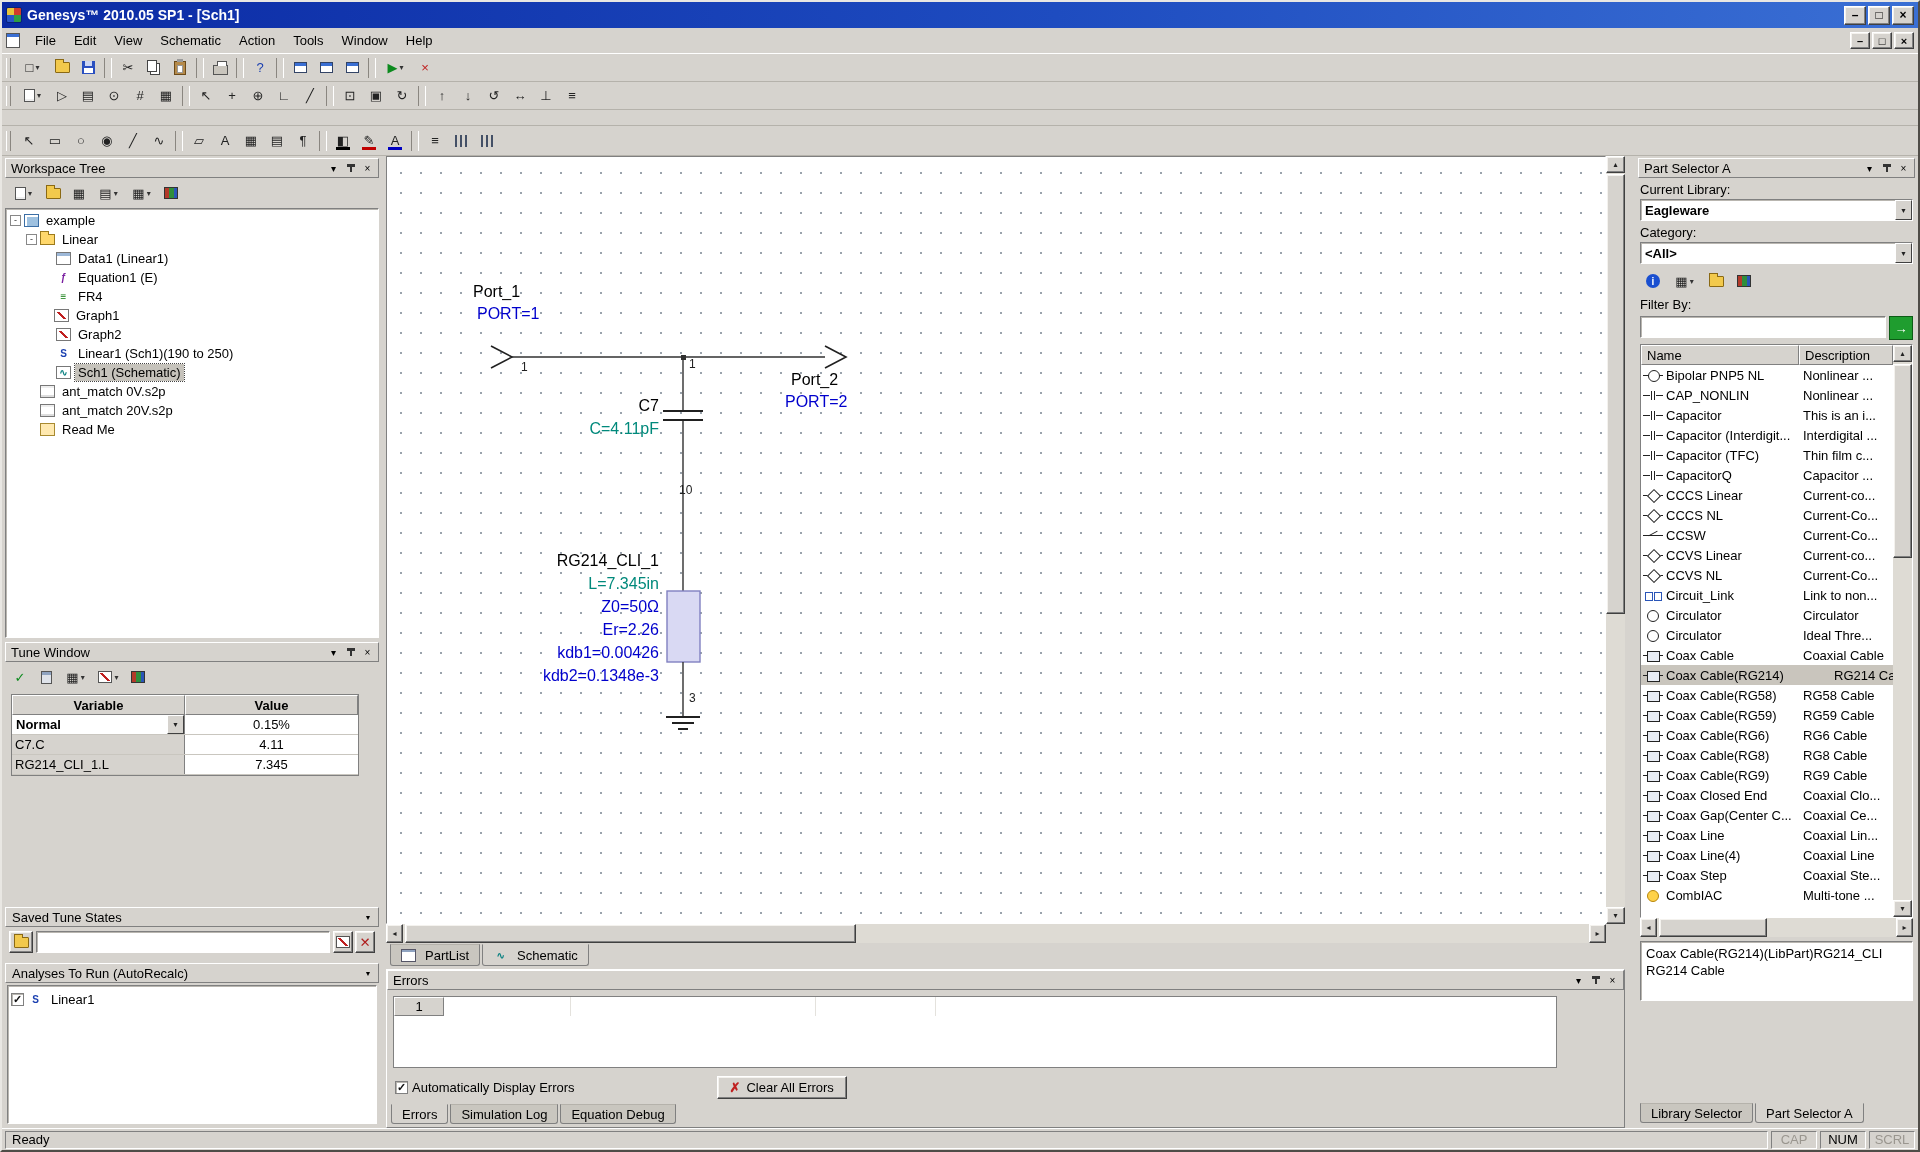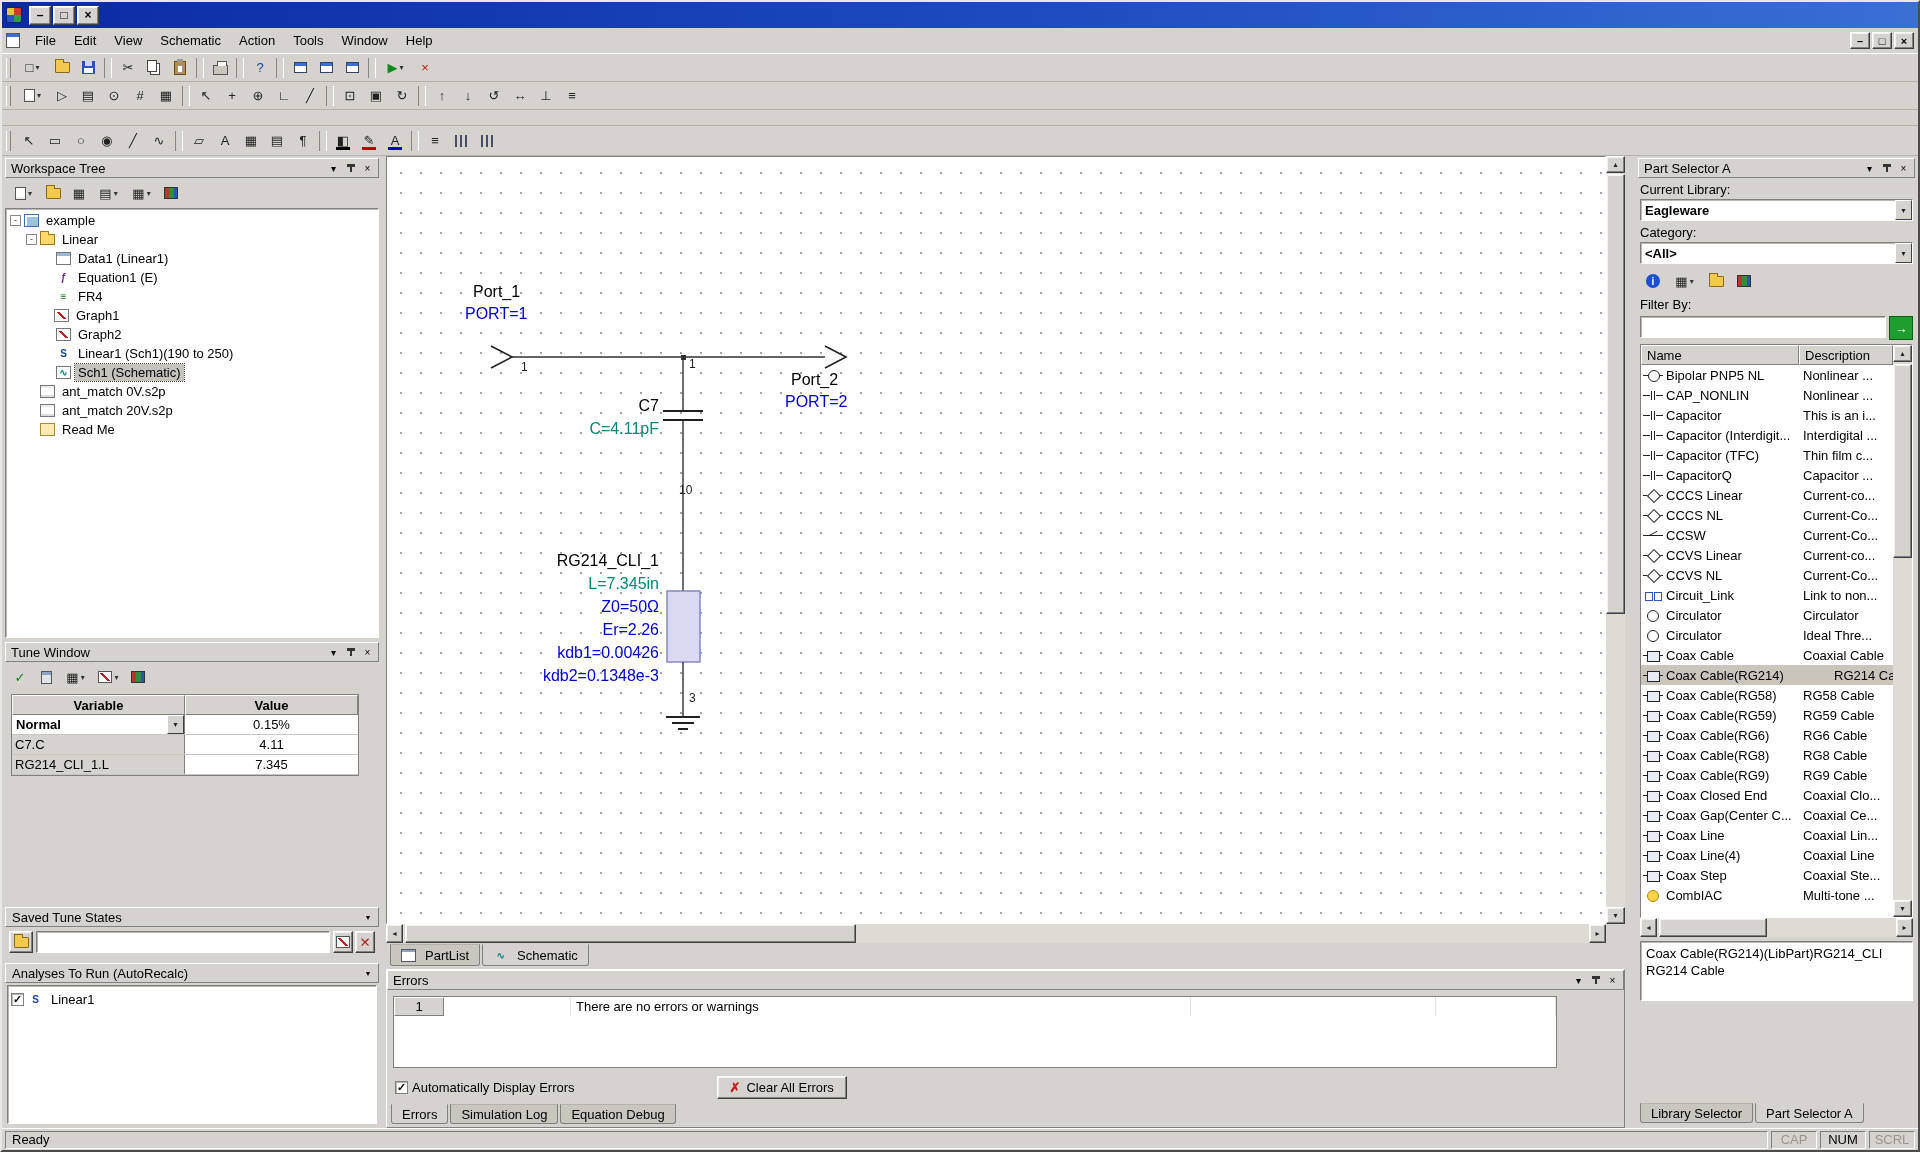--- a/index.html
+++ b/index.html
@@ -205,20 +205,21 @@
   .sb-cell { width:46px; height:18px; display:flex; align-items:center; justify-content:center; border:1px solid; border-color:#808080 #ffffff #ffffff #808080; color:#9a968f; }
   .sb-cell.on { color:#000; }
 </style>
 </head>
 <body>
 
 <div class="app">
 
   <div class="titlebar">
     <span class="app-icon"></span>
+    <span class="title-text">Genesys™ 2010.05 SP1 - [Sch1]</span>
     <span class="win-btns" style="display:flex">
 
     <button class="win-btn btn3d">
           <span class="gi">–</span>
         </button>
         <button class="win-btn btn3d">
           <span class="gi">□</span>
         </button>
         <button class="win-btn btn3d">
           <span class="gi">×</span>
@@ -656,21 +657,21 @@
             <line x1="276" y1="254" x2="316" y2="254" stroke="#202020" stroke-width="2"></line>
             <line x1="276" y1="263" x2="316" y2="263" stroke="#202020" stroke-width="2"></line>
             <line x1="296" y1="264" x2="296" y2="434" stroke="#303030" stroke-width="1.4"></line>
             <rect x="280" y="434" width="33" height="71" fill="#d9d9f3" stroke="#8080c0" stroke-width="1.4"></rect>
             <line x1="296" y1="505" x2="296" y2="560" stroke="#303030" stroke-width="1.4"></line>
             <line x1="279" y1="560" x2="313" y2="560" stroke="#202020" stroke-width="2"></line>
             <line x1="285" y1="566" x2="307" y2="566" stroke="#202020" stroke-width="2"></line>
             <line x1="291" y1="572" x2="301" y2="572" stroke="#202020" stroke-width="2"></line>
           </svg>
           <div class="slabel" style="left:86px;top:126px">Port_1</div>
-          <div class="slabel blue" style="left:78px;top:148px">PORT=1</div>
+          <div class="slabel blue" style="left:90px;top:148px">PORT=1</div>
           <div class="nodelbl" style="left:134px;top:203px">1</div>
           <div class="nodelbl" style="left:302px;top:200px">1</div>
           <div class="slabel" style="left:404px;top:214px">Port_2</div>
           <div class="slabel blue" style="left:398px;top:236px">PORT=2</div>
           <div class="slabel rt" style="left:150px;top:240px;width:122px">C7</div>
           <div class="slabel rt tuned" style="left:110px;top:263px;width:162px">C=4.11pF</div>
           <div class="nodelbl" style="left:292px;top:326px">10</div>
           <div class="coaxblock">
             <div>RG214_CLI_1</div>
             <div>
@@ -727,21 +728,20 @@
               </button>
               <button class="pbtn">
                 <span class="gi">×</span>
               </button>
             </span>
         </div>
         <div class="etable">
           <div class="erow">
             <span class="ec hd w0">1</span>
             <span class="ec w1"></span>
-            <span class="ec w2">There are no errors or warnings</span>
             <span class="ec w3"></span>
             <span class="ec w4"></span>
           </div>
         </div>
         <div class="econtrols">
           <span class="aitem checked">
             <span class="cb"></span>
             <span>Automatically Display Errors</span>
           </span>
           <button class="clearbtn btn3d">

